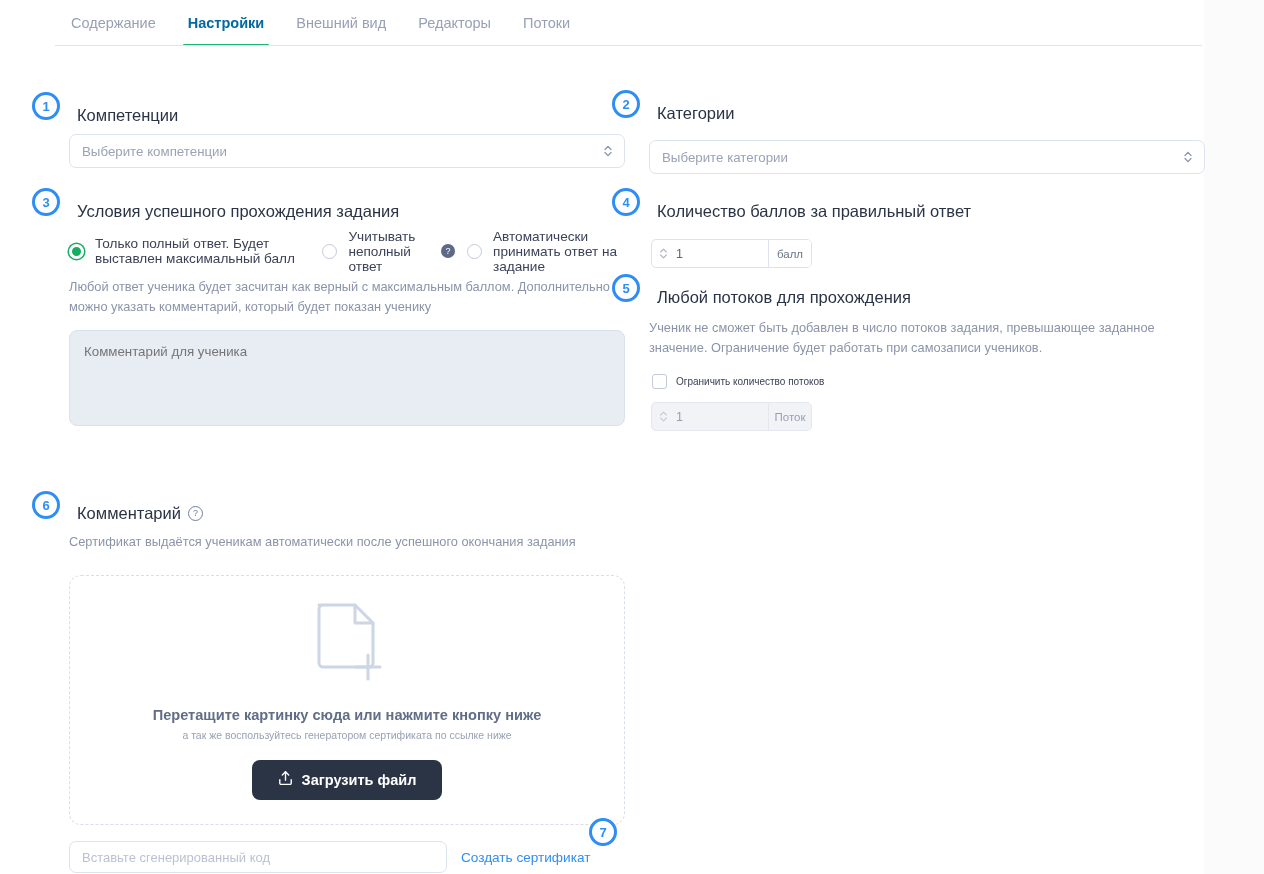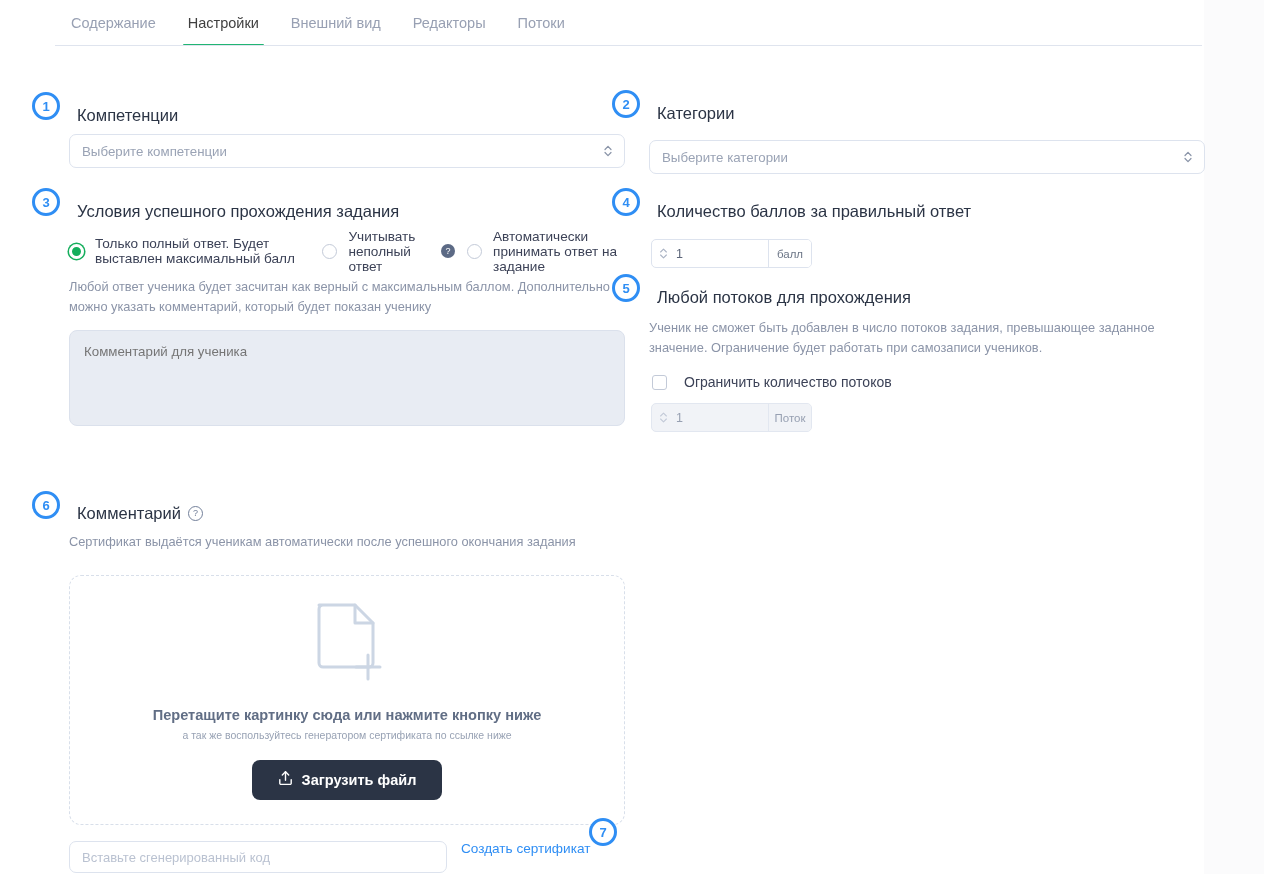--- a/index.html
+++ b/index.html
@@ -56,22 +56,22 @@
     padding: 0 16px;
     height: 46px;
     display: flex;
     align-items: center;
     font-size: 14.5px;
     color: #98a0b3;
     cursor: pointer;
     white-space: nowrap;
   }
   .tab.active {
-    color: #404040;
-    font-weight: normal;
+    color: #0369a1;
+    font-weight: bold;
     text-align: right;
   }
   .tab.active::after {
     content: "";
     position: absolute;
     left: 11px; right: 11px;
     bottom: 0;
     height: 2.5px;
     background: #21b573;
     border-radius: 2px;
@@ -244,21 +244,21 @@
 
   
   .check-row { display: flex; align-items: center; gap: 9px; cursor: pointer; }
   .checkbox {
     width: 13px; height: 13px;
     border: 1.3px solid #c3cad8;
     border-radius: 3px;
     background: #fff;
     flex: none;
   }
-  .check-label { font-size: 14px; color: #3c4257; margin-left: 8px; }
+  .check-label { font-size: 10px; color: #3c4257; }
 
   
   .dropzone {
     width: 556px;
     height: 250px;
     border: 1.5px dashed #d8dfea;
     border-radius: 12px;
     background: #fff;
     box-sizing: border-box;
     display: flex;
@@ -413,21 +413,21 @@
               <svg width="15" height="16" viewBox="0 0 15 16" fill="none" stroke="#ffffff" stroke-width="1.4" stroke-linecap="round" stroke-linejoin="round">
                   <path d="M7.5 10.2 V1.8"></path>
                   <path d="M4.3 4.9 L7.5 1.7 L10.7 4.9"></path>
                   <path d="M1.8 9.6 V13.2 A1.2 1.2 0 0 0 3 14.4 H12 A1.2 1.2 0 0 0 13.2 13.2 V9.6"></path>
                 </svg>
             </span>
             <span>Загрузить файл</span>
           </button>
         </div>
 
-        <div style="margin-top:16px; display:flex; align-items:flex-start; gap:14px;">
+        <div style="margin-top:16px; display:flex; align-items:center; gap:14px;">
           <input class="code-input" type="text" placeholder="Вставьте сгенерированный код" style="">
           <a class="gen-link">Создать сертификат</a>
         </div>
       </div>
     </div>
 
     <div class="col-right">
 
       <div style="position:absolute; left:0; top:94px; width:556px;">
         <div class="sec-title">Категории</div>

